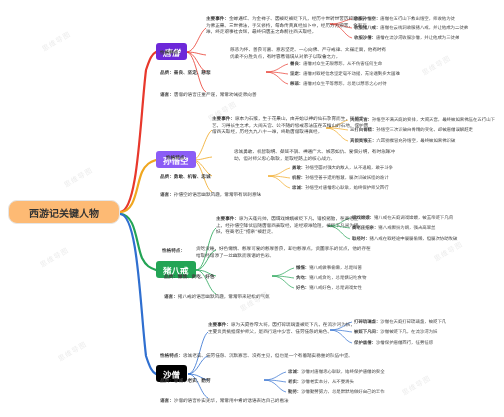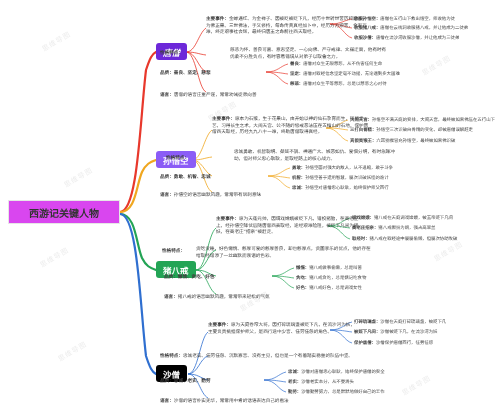--- a/index.html
+++ b/index.html
@@ -43,23 +43,23 @@
     user-select: none;
   }
 
   
   .root-node {
     position: absolute;
     left: 8px;
     top: 200px;
     width: 112px;
     height: 24px;
-    background: #d946ef;
+    background: #fdba74;
     border: 1px solid #e6e6e6;
-    border-radius: 0;
+    border-radius: 9px;
     display: flex;
     align-items: center;
     justify-content: center;
     font-size: 10px;
     font-weight: bold;
     color: #333;
     box-sizing: border-box;
   }
 
   

